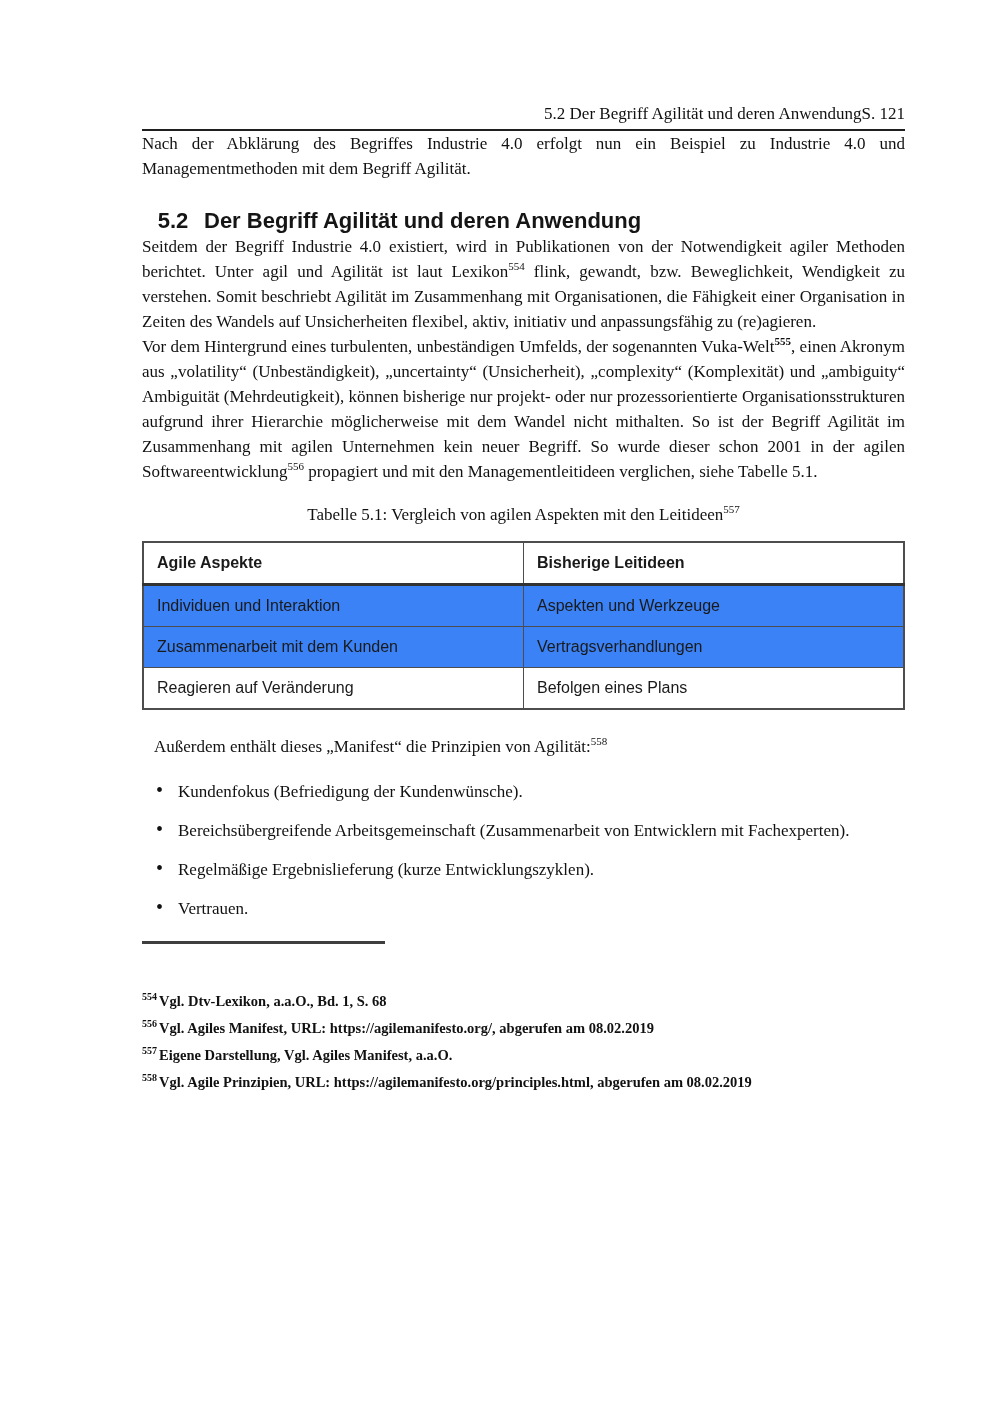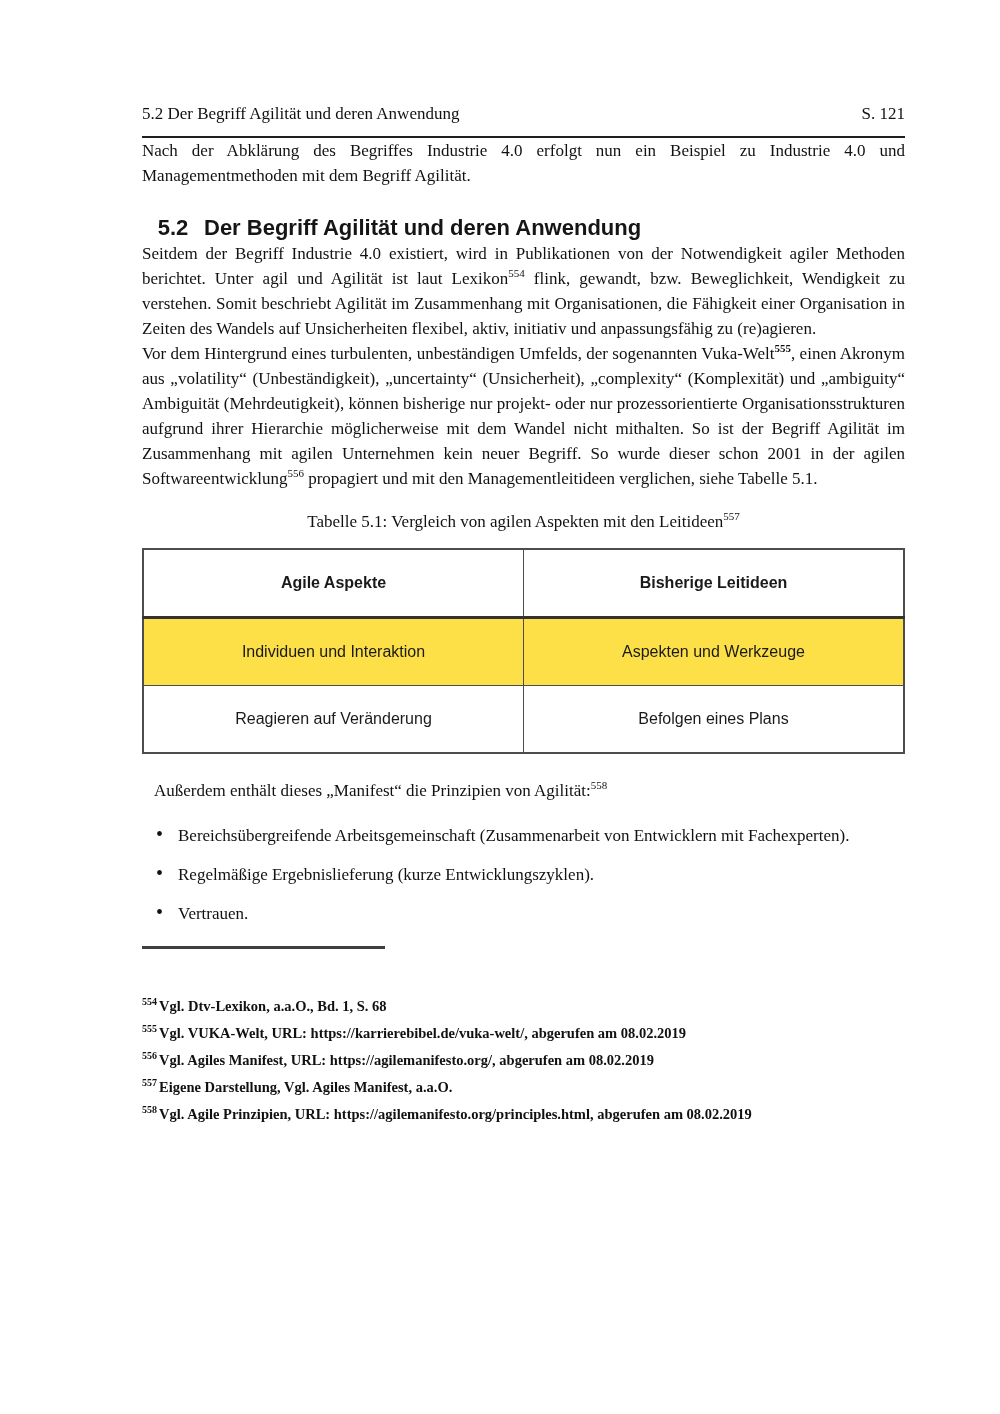--- a/index.html
+++ b/index.html
@@ -19,24 +19,24 @@
   .content {
     position: absolute;
     left: 142px;
     top: 0;
     width: 763px;
   }
   
   .running-header {
     margin-top: 104px;
     display: flex;
-    justify-content: space-between;
+    justify-content: flex-end;
     align-items: baseline;
     font-size: 17px;
-    padding-bottom: 12px;
+    padding-bottom: 5px;
     border-bottom: 2px solid #1f1f1f;
   }
   
   p.body {
     font-size: 17px;
     line-height: 25px;
     text-align: justify;
     margin: 0;
   }
   .mt-intro   { margin-top: 17px; }
@@ -69,33 +69,33 @@
   table.cmp {
     margin-top: 14px;
     width: 100%;
     border-collapse: collapse;
     font-family: "Liberation Sans", "DejaVu Sans", sans-serif;
     font-size: 16px;
     color: #1a1a1a;
   }
   table.cmp th, table.cmp td {
     width: 50%;
-    text-align: center;
+    text-align: left;
     font-weight: normal;
-    padding: 23px 13px;
+    padding: 10px 13px;
     border: 1px solid #4d4d4d;
     line-height: 20px;
   }
   table.cmp th {
     font-weight: bold;
     background: #ffffff;
     border-bottom: 3px solid #333333;
   }
   table.cmp { border: 2px solid #4d4d4d; }
-  table.cmp tr.shaded td { background: #fde047; }
+  table.cmp tr.shaded td { background: #3b82f6; }
   
   ul.principles {
     list-style: none;
     margin: 20px 0 0 0;
     padding: 0;
     font-size: 17px;
     line-height: 25px;
   }
   ul.principles li {
     position: relative;
@@ -162,39 +162,43 @@
         <tr>
           <th>Agile Aspekte</th>
           <th>Bisherige Leitideen</th>
         </tr>
       </thead>
       <tbody>
         <tr class="shaded">
           <td>Individuen und Interaktion</td>
           <td>Aspekten und Werkzeuge</td>
         </tr>
+        <tr class="shaded">
+          <td>Zusammenarbeit mit dem Kunden</td>
+          <td>Vertragsverhandlungen</td>
+        </tr>
         <tr>
           <td>Reagieren auf Veränderung</td>
           <td>Befolgen eines Plans</td>
         </tr>
       </tbody>
     </table>
 
     <p class="body mt-para" style="margin-top:24px;margin-left:12px;"><span>Außerdem enthält dieses „Manifest“ die Prinzipien von Agilität:</span><sup class="fnref">558</sup></p>
 
     <ul class="principles">
+      <li>Kundenfokus (Befriedigung der Kundenwünsche).</li>
       <li>Bereichsübergreifende Arbeitsgemeinschaft (Zusammenarbeit von Entwicklern mit Fachexperten).</li>
       <li>Regelmäßige Ergebnislieferung (kurze Entwicklungszyklen).</li>
       <li>Vertrauen.</li>
     </ul>
 
     <div class="footnote-rule"></div>
 
     <div class="footnotes">
       <p class="fn"><sup class="fnnum">554</sup><span>Vgl. Dtv-Lexikon, a.a.O., Bd. 1, S. 68</span></p>
-      <p class="fn"><sup class="fnnum">555</sup><span>Vgl. VUKA-Welt, URL: https://karrierebibel.de/vuka-welt/, abgerufen am 08.02.2019</span></p>
       <p class="fn"><sup class="fnnum">556</sup><span>Vgl. Agiles Manifest, URL: https://agilemanifesto.org/, abgerufen am 08.02.2019</span></p>
       <p class="fn"><sup class="fnnum">557</sup><span>Eigene Darstellung, Vgl. Agiles Manifest, a.a.O.</span></p>
       <p class="fn"><sup class="fnnum">558</sup><span>Vgl. Agile Prinzipien, URL: https://agilemanifesto.org/principles.html, abgerufen am 08.02.2019</span></p>
     </div>
 
   </div>
 </div>
 
 </body></html>

